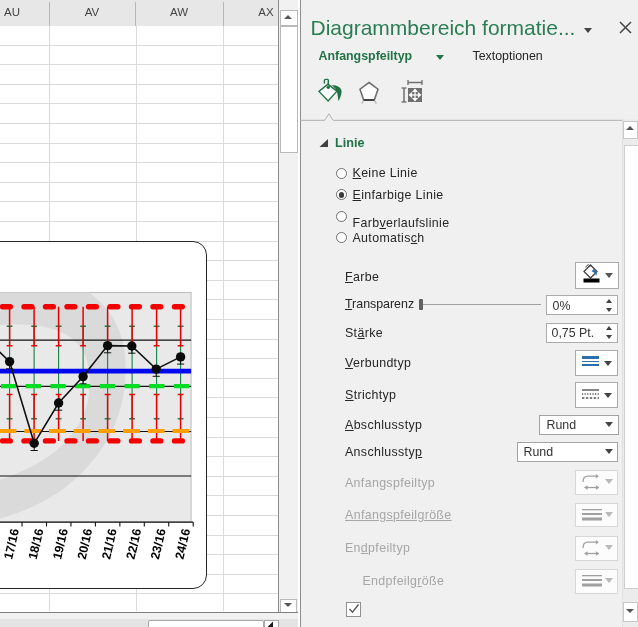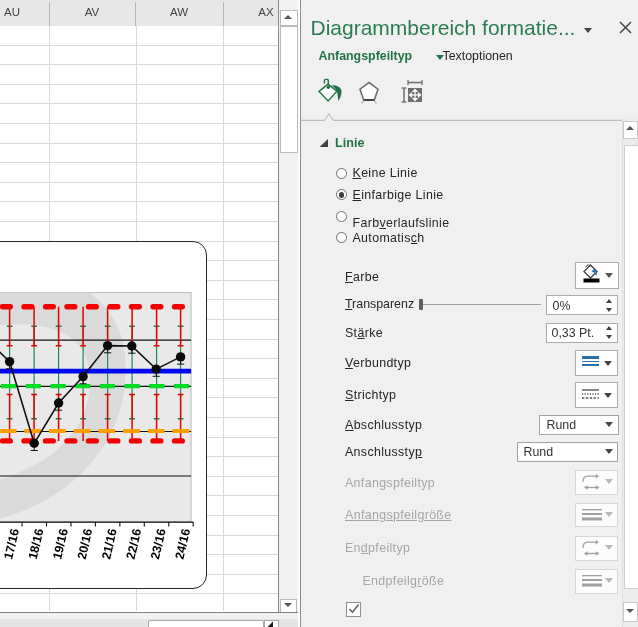--- a/index.html
+++ b/index.html
@@ -206,21 +206,21 @@
   <div class="abs" style="left:0;top:0;width:1.2px;height:627px;background:#8c8c8c;"></div>
 
   <div class="abs" style="left:11px;top:15.5px;width:280px;font-size:21px;color:#2a7d52;white-space:nowrap;">Diagrammbereich formatie...</div>
   <div class="abs" style="left:284px;top:27.5px;width:0;height:0;border-left:4.8px solid transparent;border-right:4.8px solid transparent;border-top:5.2px solid #444;"></div>
   <svg class="abs" style="left:318px;top:20px;" width="15" height="15" viewBox="0 0 15 15">
     <path d="M2,2 L13,13 M13,2 L2,13" stroke="#444" stroke-width="1.5"></path>
   </svg>
 
   <div class="abs" style="left:19px;top:49px;font-size:12.4px;font-weight:bold;color:#217346;white-space:nowrap;">Anfangspfeiltyp</div>
   <div class="abs" style="left:136px;top:54.5px;width:0;height:0;border-left:4.5px solid transparent;border-right:4.5px solid transparent;border-top:5px solid #217346;"></div>
-  <div class="abs" style="left:143px;top:49px;font-size:12.4px;color:#262626;white-space:nowrap;">Textoptionen</div>
+  <div class="abs" style="left:173px;top:49px;font-size:12.4px;color:#262626;white-space:nowrap;">Textoptionen</div>
 
   <svg class="abs" style="left:14px;top:76px;" width="120" height="30" viewBox="0 0 120 30">
 
     <g fill="none" stroke="#217346" stroke-width="1.4">
       <path d="M 10.4,7.4 L 10.4,4.7 Q 10.4,3.4 11.7,3.4 L 14.2,3.4"></path>
       <line x1="14.3" y1="11" x2="14.3" y2="3.5"></line>
       <polygon points="13.9,8.1 22.9,15.2 14.1,24.9 5,15.4" fill="#fff"></polygon>
       <circle cx="14.3" cy="11.2" r="1.7" fill="#217346" stroke="none"></circle>
       <path d="M 17.3,9.1 C 24,9.3 27.8,12.2 27.6,15.8 C 27.3,19.6 25.8,22.8 24.4,25.3
                C 24.1,21.8 23.6,18.3 22.9,15.4 C 21.3,12.1 19.2,10.4 17.3,9.1 Z" fill="#217346" stroke="none"></path>
@@ -287,21 +287,21 @@
   <div class="abs lbl" style="left:45.5px;top:297px;letter-spacing:0;"><u>T</u>ransparenz</div>
   <div class="abs" style="left:123px;top:303.8px;width:118px;height:1.2px;background:#a0a0a0;"></div>
   <div class="abs" style="left:119.5px;top:298.5px;width:3.6px;height:11.5px;background:#606060;border-radius:1px;"></div>
   <div class="abs spinbox" style="left:246px;top:295.3px;width:70.5px;height:17.5px;"></div>
   <div class="abs" style="left:253px;top:298.5px;font-size:12.4px;color:#333;">0%</div>
   <div class="abs uptri" style="left:306.5px;top:298.5px;"></div>
   <div class="abs dntri" style="left:306.5px;top:307.5px;"></div>
 
   <div class="abs lbl" style="left:45.5px;top:325.5px;">St<u>ä</u>rke</div>
   <div class="abs spinbox" style="left:246px;top:322.5px;width:70.5px;height:18.5px;"></div>
-  <div class="abs" style="left:252px;top:326px;font-size:12.4px;color:#333;">0,33 Pt.</div>
+  <div class="abs" style="left:252px;top:326px;font-size:12.4px;color:#333;">0,75 Pt.</div>
   <div class="abs uptri" style="left:306.5px;top:326px;"></div>
   <div class="abs dntri" style="left:306.5px;top:335px;"></div>
 
   <div class="abs lbl" style="left:45.5px;top:356px;"><u>V</u>erbundtyp</div>
   <div class="abs iconbtn" style="left:275px;top:350px;height:23.5px;"></div>
   <div class="abs" style="left:282px;top:356.3px;width:17px;height:2.8px;background:#2c6fad;"></div>
   <div class="abs" style="left:282px;top:360.8px;width:17px;height:1.2px;background:#2c6fad;"></div>
   <div class="abs" style="left:282px;top:364px;width:17px;height:2.2px;background:#2c6fad;"></div>
   <div class="abs dd" style="left:304.5px;top:360.5px;"></div>
 

